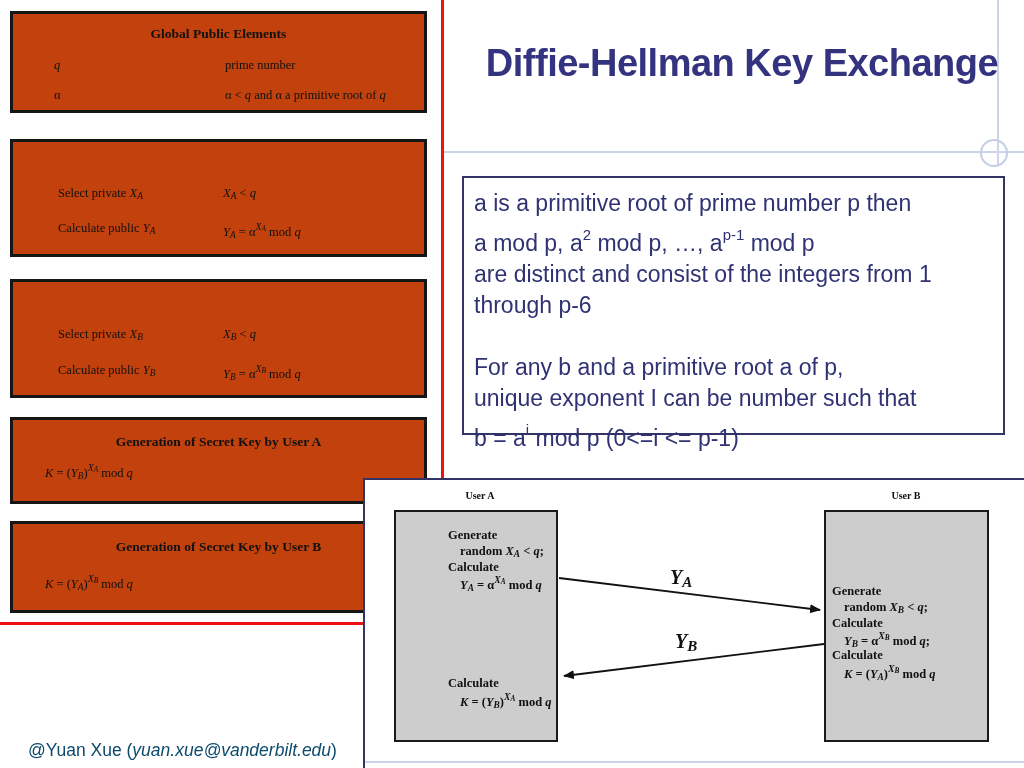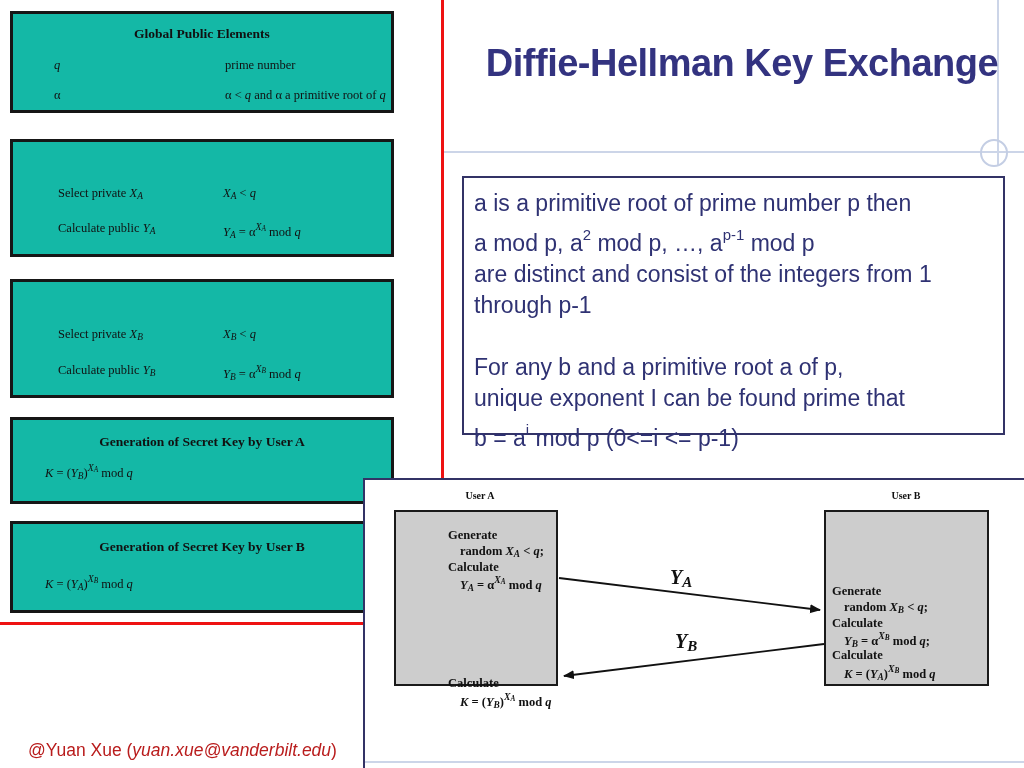--- a/index.html
+++ b/index.html
@@ -6,49 +6,49 @@
   body{width:1024px;height:768px;position:relative;overflow:hidden;background:#ffffff;
        font-family:"Liberation Sans",sans-serif;}
   
   .dec{position:absolute;z-index:1;}
   .hline-blue{left:443px;top:151px;width:581px;height:2px;background:#ccd5e8;}
   .vline-blue{left:997px;top:0;width:2px;height:166px;background:#ccd5e8;}
   .circle-blue{left:980px;top:139px;width:24px;height:24px;border:2px solid #c4cee4;border-radius:50%;background:transparent;}
   .red-v{left:441px;top:0;width:3px;height:625px;background:#ee1111;}
   .red-h{left:0;top:622px;width:444px;height:3px;background:#ee1111;}
   
-  .tbox{position:absolute;left:10px;width:384px;background:#14b8a6;border:3px solid #161616;
+  .tbox{position:absolute;left:10px;width:417px;background:#c2410c;border:3px solid #161616;
         box-sizing:border-box;z-index:2;font-family:"Liberation Serif",serif;font-size:12.5px;color:#111;}
   .ttl{position:absolute;left:0;width:100%;text-align:center;font-weight:bold;font-size:13.5px;white-space:nowrap;}
   .lbl,.val,.frm{position:absolute;white-space:nowrap;}
   .tbox sup{font-size:78%;vertical-align:55%;}
   .tbox sub{font-size:75%;vertical-align:-16%;}
   
   .slide-title{position:absolute;left:460px;top:42px;width:564px;text-align:center;z-index:3;
         font-size:38px;font-weight:600;color:#333380;letter-spacing:-0.5px;white-space:nowrap;}
   .note{position:absolute;left:462px;top:176px;width:543px;height:259px;border:2px solid #333366;
         box-sizing:border-box;z-index:3;color:#2f3273;font-size:23px;line-height:31px;
         padding:10px 6px 0 10px;}
   .note sup{font-size:65%;vertical-align:35%;}
   .nline{white-space:nowrap;}
   .gap{margin-top:31px;}
   
   .diag{position:absolute;left:363px;top:478px;width:661px;height:290px;background:#ffffff;
         border-top:2px solid #333366;border-left:2px solid #333366;box-sizing:border-box;z-index:4;
         font-family:"Liberation Serif",serif;color:#111;}
   .diag-bottom{position:absolute;left:0;top:281px;width:661px;height:2px;background:#ccd5e8;}
   .ubox-label{position:absolute;top:10px;width:110px;text-align:center;font-weight:bold;font-size:10px;}
-  .gbox{position:absolute;top:30px;width:164px;height:176px;background:#cdcdcd;border:2px solid #1a1a1a;box-sizing:border-box;}
+  .gbox{position:absolute;top:30px;width:164px;height:232px;background:#cdcdcd;border:2px solid #1a1a1a;box-sizing:border-box;}
   .dline{position:absolute;white-space:nowrap;font-weight:bold;font-size:12.5px;}
   .diag sup{font-size:78%;vertical-align:55%;}
   .diag sub{font-size:75%;vertical-align:-16%;}
   .alabel{position:absolute;font-weight:bold;font-size:20px;white-space:nowrap;}
   .arrows{position:absolute;left:0;top:0;z-index:1;}
   
-  .footer{position:absolute;left:28px;top:740px;font-size:17.5px;color:#b91c1c;z-index:5;white-space:nowrap;}
+  .footer{position:absolute;left:28px;top:740px;font-size:17.5px;color:#0c4a6e;z-index:5;white-space:nowrap;}
 </style>
 </head>
 <body>
 
 <div class="dec hline-blue"></div>
 <div class="dec vline-blue"></div>
 <div class="dec circle-blue"></div>
 <div class="dec red-v"></div>
 <div class="dec red-h"></div>
 
@@ -83,23 +83,23 @@
   <div class="ttl" style="top:15px;">Generation of Secret Key by User B</div>
   <span class="frm" style="left:32px;top:49px;"><i>K</i> = (<i>Y<sub>A</sub></i>)<sup><i>X<sub>B</sub></i></sup> mod <i>q</i></span>
 </div>
 
 <div class="slide-title">Diffie-Hellman Key Exchange</div>
 
 <div class="note">
   <div class="nline">a is a primitive root of prime number p then</div>
   <div class="nline">a mod p, a<sup>2</sup> mod p, …, a<sup>p-1</sup> mod p</div>
   <div class="nline">are distinct and consist of the integers from 1</div>
-  <div class="nline">through p-1</div>
+  <div class="nline">through p-6</div>
   <div class="nline gap">For any b and a primitive root a of p,</div>
-  <div class="nline">unique exponent I can be found prime that</div>
+  <div class="nline">unique exponent I can be number such that</div>
   <div class="nline">b = a<sup>i</sup> mod p (0&lt;=i &lt;= p-1)</div>
 </div>
 
 <div class="diag">
   <svg class="arrows" width="661" height="290">
     <defs>
       <marker id="ah" markerWidth="12" markerHeight="10" refX="10" refY="4.5" orient="auto" markerUnits="userSpaceOnUse">
         <path d="M0,0 L11,4.5 L0,9 z" fill="#111"></path>
       </marker>
     </defs>

